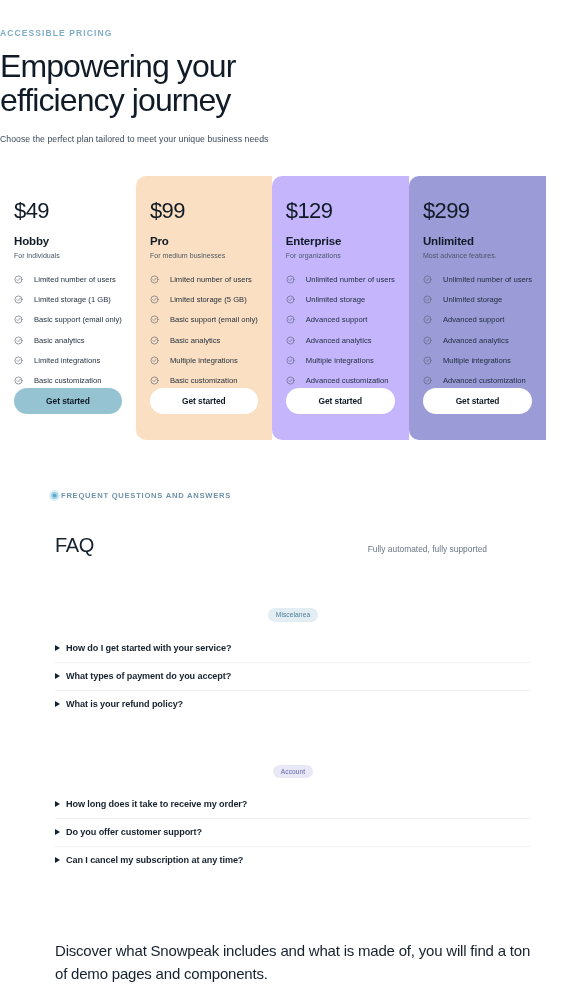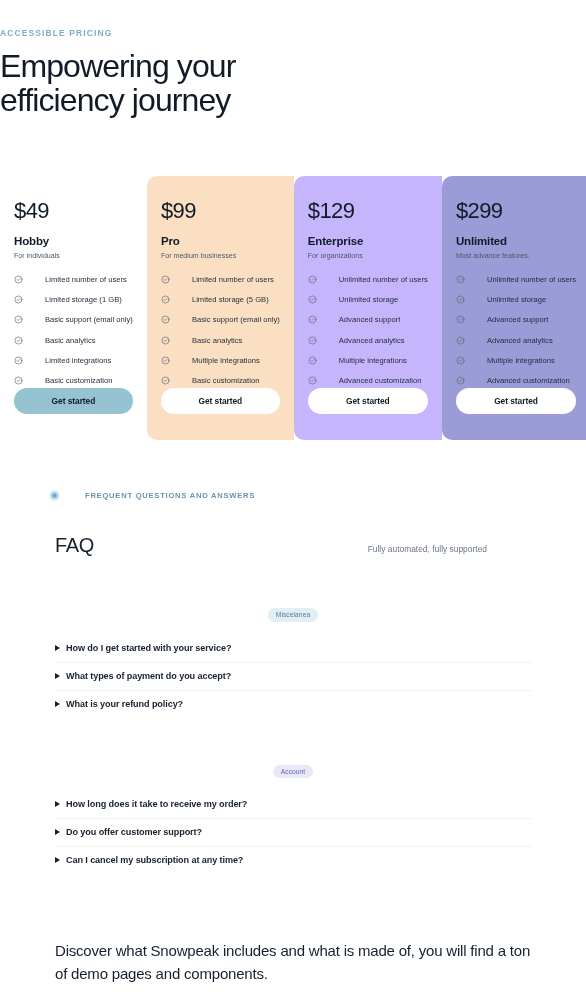--- a/index.html
+++ b/index.html
@@ -79,21 +79,21 @@
     font-size: 7px;
     color: #4a5765;
     letter-spacing: 0.05px;
   }
 
   .feature-list { margin-top: 16px; }
 
   .feature {
     display: flex;
     align-items: center;
-    gap: 22px;
+    gap: 11px;
     margin-bottom: 11.2px;
   }
   .feature-icon {
     flex: 0 0 auto;
     width: 9px;
     height: 9px;
     display: block;
     color: #5b6774;
   }
   .feature-icon svg { display: block; width: 9px; height: 9px; }
@@ -121,21 +121,21 @@
     background: #ffffff;
   }
   .cta.solid { background: #95c3d2; }
 
   
   .faq { position: absolute; top: 489px; left: 0; width: 586px; }
 
   .faq-eyebrow {
     display: flex;
     align-items: center;
-    gap: 24px;
+    gap: 0;
     padding-left: 48px;
   }
   .burst-icon { width: 13px; height: 13px; display: block; flex: 0 0 auto; }
   .faq-eyebrow-text {
     font-size: 7.6px;
     font-weight: 700;
     letter-spacing: 0.75px;
     color: #6f93ab;
     text-transform: uppercase;
   }
@@ -220,20 +220,21 @@
 <body>
 
 <div class="page">
 
   <div class="hero">
     <div class="eyebrow">ACCESSIBLE PRICING</div>
     <h1 class="hero-title">
       <span class="line">Empowering your</span>
       <span class="line">efficiency journey</span>
     </h1>
+    <div class="hero-sub">Choose the perfect plan tailored to meet your unique business needs</div>
   </div>
 
   <div class="pricing" id="pricing-row">
       <div class="plan free" style="background: rgb(255, 255, 255);">
         <div class="plan-price">$49</div>
         <div class="plan-name">Hobby</div>
         <div class="plan-desc">For individuals</div>
         <div class="feature-list">
           <div class="feature">
             <span class="feature-icon">

